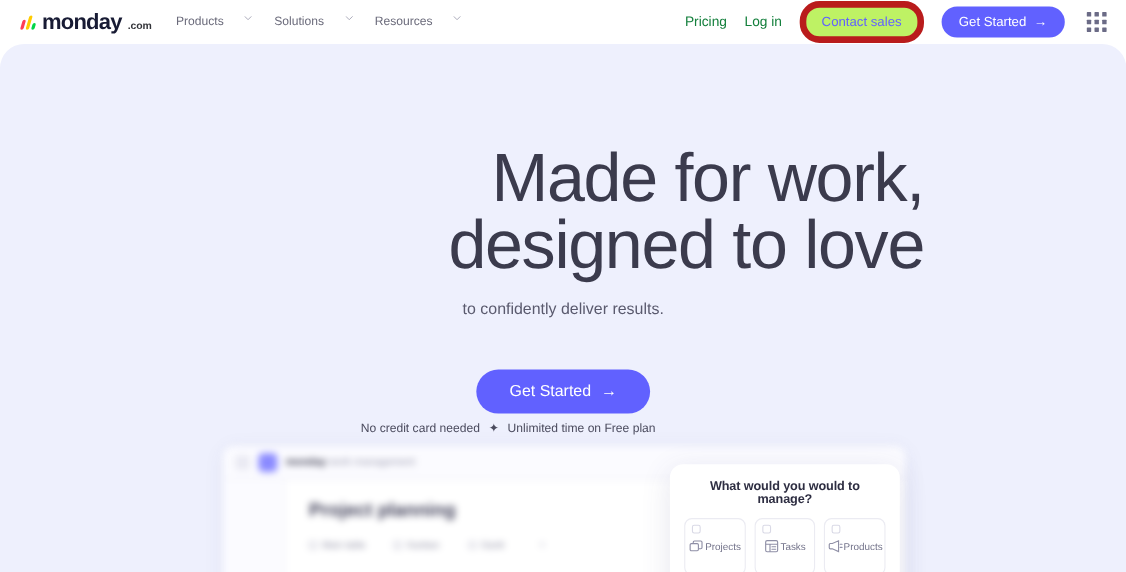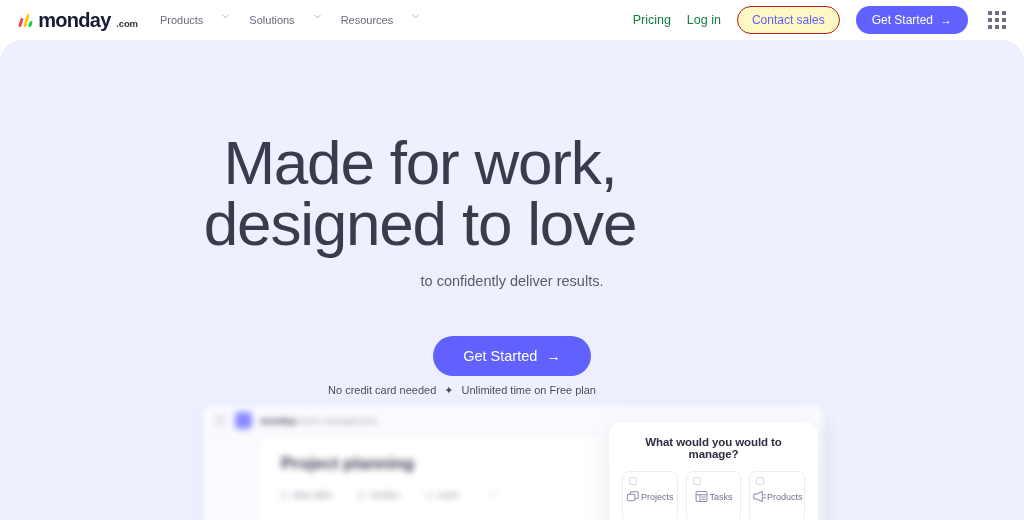--- a/index.html
+++ b/index.html
@@ -42,22 +42,22 @@
     font-size: 11px; color: #6b6b7b; cursor: pointer;
     white-space: nowrap;
   }
   .caret { width: 7px; height: 7px; position: relative; top: -1px; }
   .caret svg { display: block; }
 
   .nav-right { margin-left: auto; display: flex; align-items: center; gap: 16px; }
   .nav-link { font-size: 12.5px; color: #15803d; cursor: pointer; white-space: nowrap; }
   .btn-outline {
     font-size: 12px; color: #6161ff;
-    border: 1px solid #b91c1c; border-radius: 18px;
-    padding: 6px 14px; background: #fef9c3; cursor: pointer; white-space: nowrap;
+    border: 6px solid #b91c1c; border-radius: 18px;
+    padding: 6px 14px; background: #bef264; cursor: pointer; white-space: nowrap;
   }
   .btn-primary {
     font-size: 12px; color: #ffffff; background: #6161ff;
     border: none; border-radius: 18px;
     padding: 7px 16px; cursor: pointer; white-space: nowrap;
     display: flex; align-items: center; gap: 7px;
   }
   .arrow-r { display: inline-block; }
   .grid-icon {
     display: grid; grid-template-columns: repeat(3, 4px);
@@ -68,21 +68,21 @@
   
   .hero {
     position: absolute; top: 40px; left: 0;
     width: 1024px; height: 480px;
     background: #eef0fd;
     border-radius: 22px 22px 0 0;
     overflow: hidden;
   }
   .h1 {
     position: absolute; top: 92px; left: 0; width: 840px;
-    text-align: center;
+    text-align: right;
     font-size: 62px; font-weight: 300; line-height: 0.99;
     color: #3b3b4d; letter-spacing: -1.2px;
   }
   .h1 .l2 { display: block; }
   .sub {
     position: absolute; top: 230px; left: 0; width: 1024px;
     text-align: center; font-size: 14.5px; line-height: 1.62;
     color: #5a5a6e; font-weight: 400;
   }
   .sub span { display: block; }

